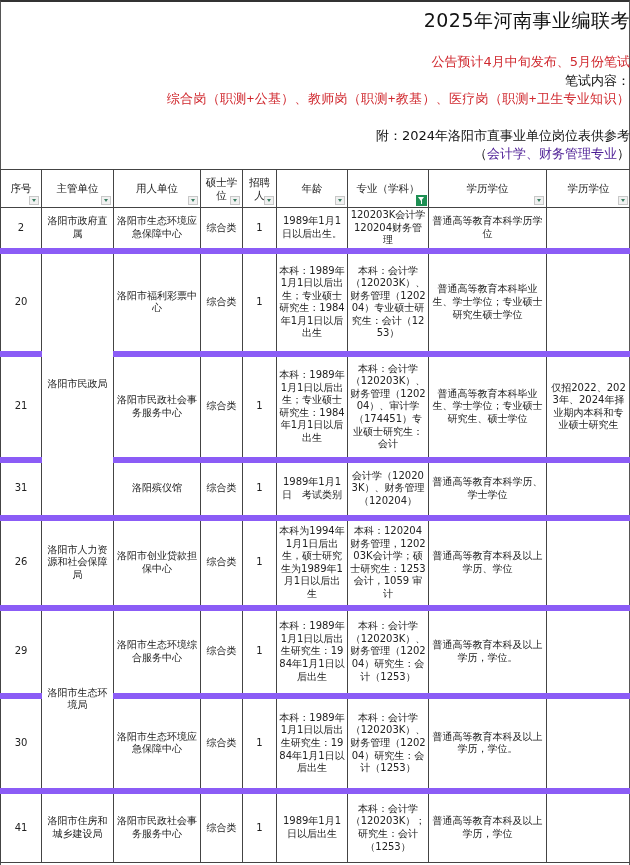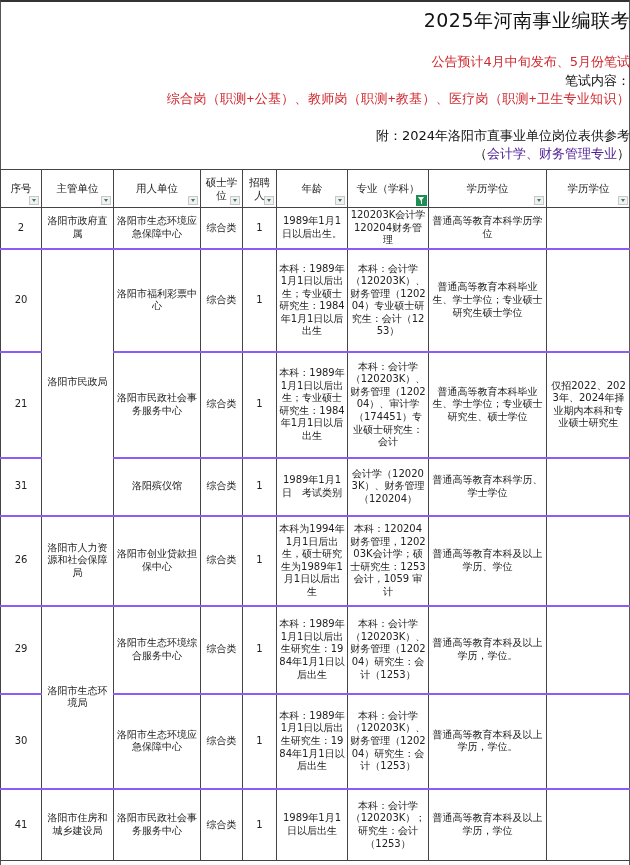--- a/index.html
+++ b/index.html
@@ -13,21 +13,21 @@
   .subhead { position: absolute; top: 72px; left: 0; width: 630px; font-size: 13px; color: #111; }
   .posts { position: absolute; top: 90px; left: 0; width: 630px; font-size: 13px; color: #d0282e; letter-spacing: 0.3px; font-family: Liberation Mono, monospace; }
   .attach { position: absolute; top: 127px; left: 0; width: 630px; font-size: 13px; color: #111; }
   .majors { position: absolute; top: 145px; left: 0; width: 630px; font-size: 13px; color: #111; }
   .majors .red { color: #4c1d95; }
 
   table.grid { position: absolute; left: 0; top: 169px; width: 630px; border-collapse: collapse; table-layout: fixed; }
   table.grid td, table.grid th { border: 1px solid #444; padding: 1px 2px; text-align: center; vertical-align: middle;
       font-size: 10px; line-height: 12.6px; font-weight: normal; color: #222; word-break: break-all; }
   table.grid th { height: 35px; position: relative; font-size: 10.5px; }
-  table.grid tr.row-sep td { border-top: 2px solid #8b5cf6; }
+  table.grid tr.row-sep td { border-top: 6px solid #8b5cf6; }
   .hdr-label { display: inline-block; }
   .dd { position: absolute; right: 2px; bottom: 2px; width: 10px; height: 9px; background: #f1f1f1;
         border: 1px solid #c8c8c8; box-sizing: border-box; }
   .dd::after { content: ""; position: absolute; left: 2px; top: 2px; border-left: 2.5px solid transparent;
         border-right: 2.5px solid transparent; border-top: 3px solid #3b7f62; }
   .filter-on { position: absolute; right: 1px; bottom: 1px; width: 11px; height: 11px; background: #1d8f53; }
   .filter-on::before { content: ""; position: absolute; left: 2px; top: 2px; border-left: 3.5px solid transparent;
         border-right: 3.5px solid transparent; border-top: 4px solid #fff; }
   .filter-on::after { content: ""; position: absolute; left: 5px; top: 5px; width: 1px; height: 4px; background: #fff; }
   .num { font-size: 11px; }

